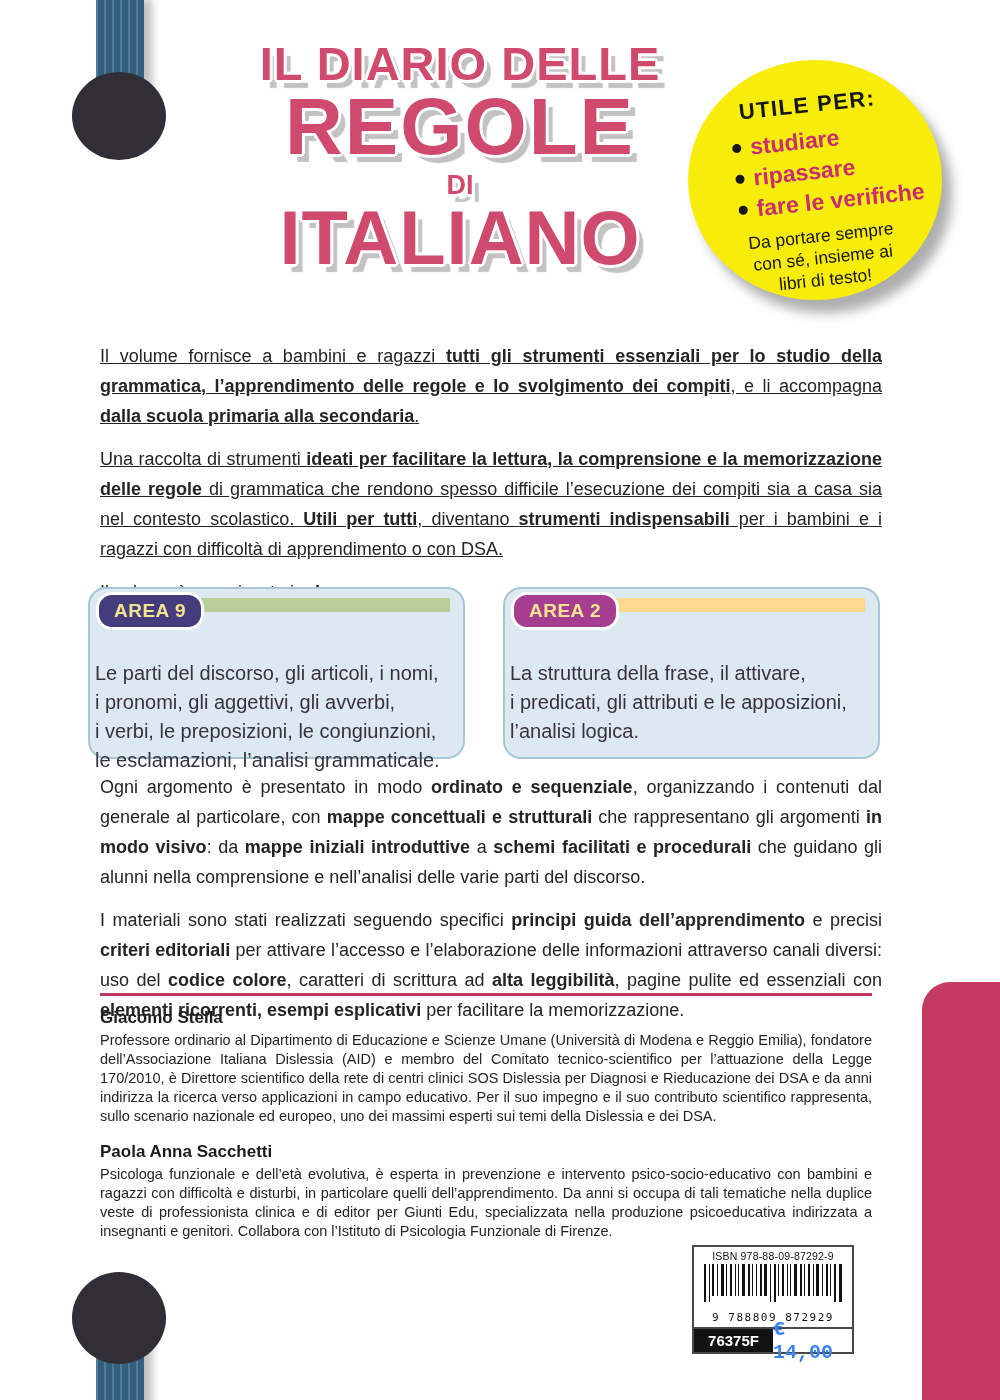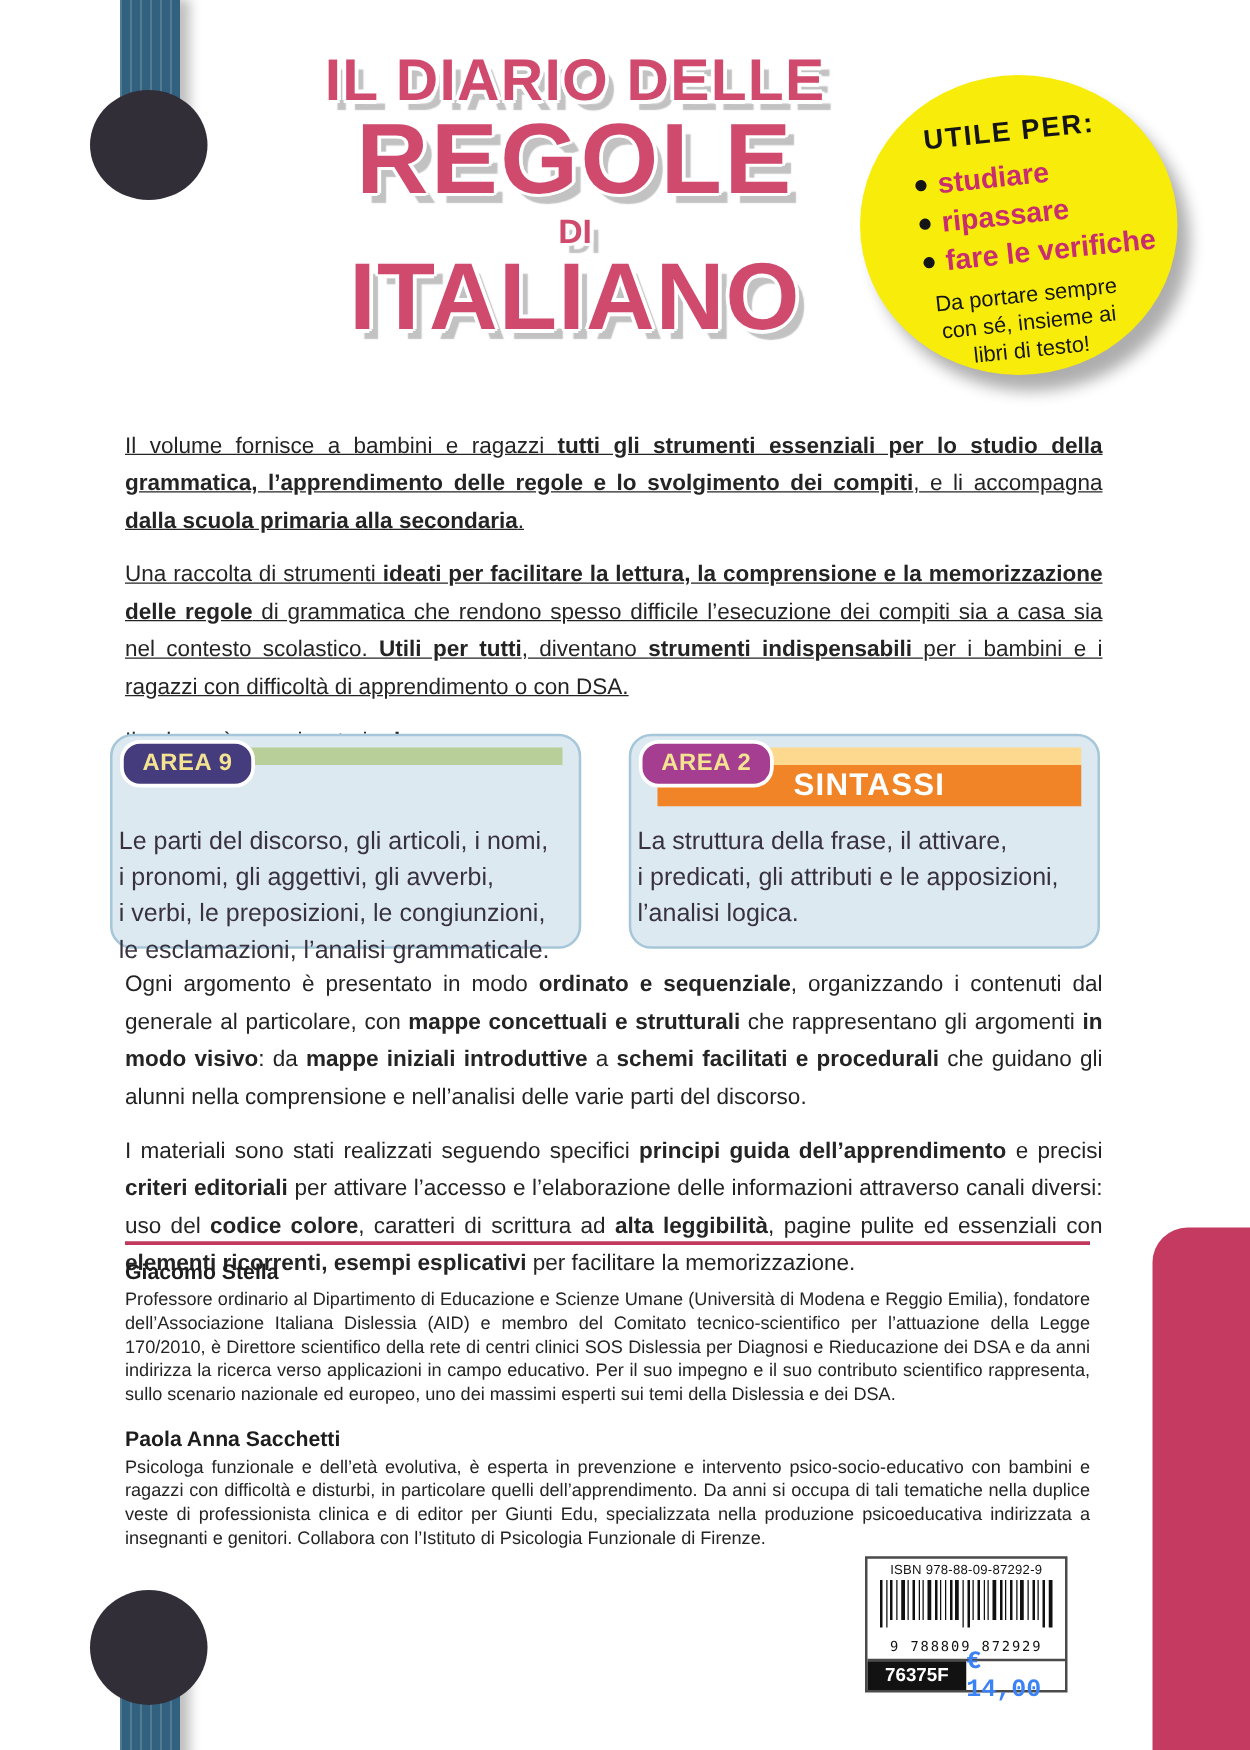--- a/index.html
+++ b/index.html
@@ -140,21 +140,20 @@
     <div class="area-desc">
         <div>Le parti del discorso, gli articoli, i nomi,</div>
         <div>i pronomi, gli aggettivi, gli avverbi,</div>
         <div>i verbi, le preposizioni, le congiunzioni,</div>
         <div>le esclamazioni, l’analisi grammaticale.</div>
       </div>
   </div>
 
   <div class="area-box" id="area2">
     <div class="area-strip" style="background: rgb(252, 217, 142);"></div>
-    <div class="area-bar" style="background: rgb(240, 132, 39);">SINTASSI</div>
     <div class="area-pill" style="background: rgb(165, 61, 144);">AREA 2</div>
     <div class="area-desc">
         <div>La struttura della frase, il attivare,</div>
         <div>i predicati, gli attributi e le apposizioni,</div>
         <div>l’analisi logica.</div>
       </div>
   </div>
 
   <div id="details" class="copy">
     <p><span>Ogni argomento è presentato in modo </span><span class="b">ordinato e sequenziale</span><span>, organizzando i contenuti dal generale al particolare, con </span><span class="b">mappe concettuali e strutturali</span><span> che rappresentano gli argomenti </span><span class="b">in modo visivo</span><span>: da </span><span class="b">mappe iniziali introduttive</span><span> a </span><span class="b">schemi facilitati e procedurali</span><span> che guidano gli alunni nella comprensione e nell’analisi delle varie parti del discorso.</span></p>

